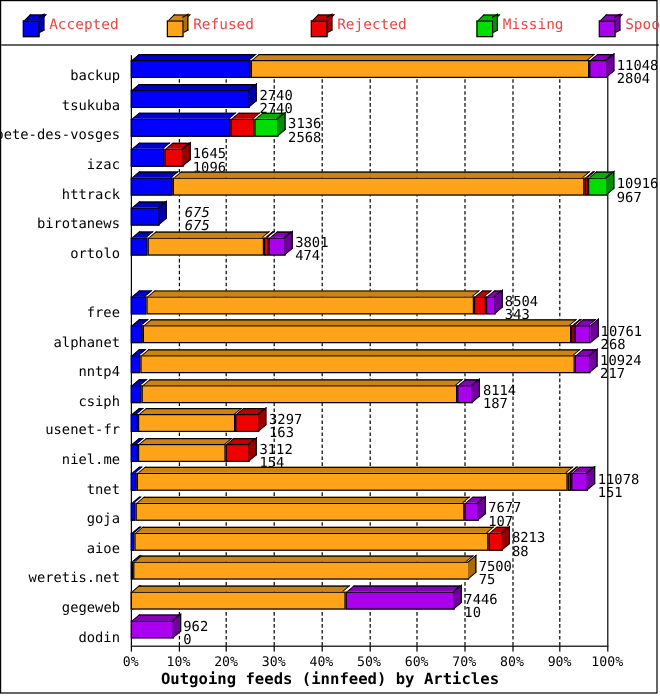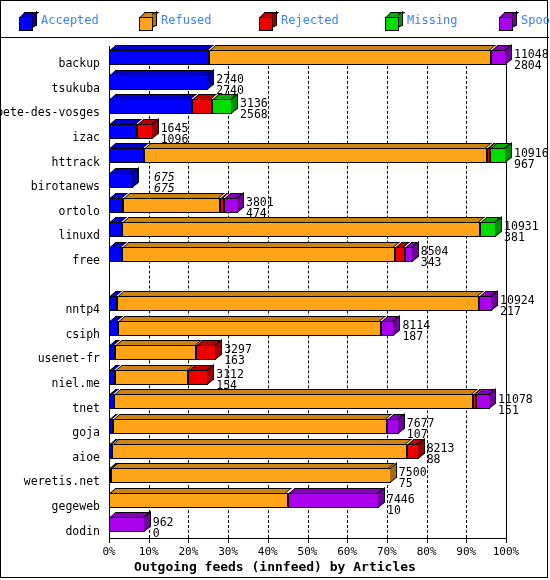--- a/index.html
+++ b/index.html
@@ -39,21 +39,21 @@
     position:absolute;left:13px;top:1px;width:5px;height:14px;
     border:1px solid #000;border-left:none;box-sizing:border-box;
     transform:skewY(-28deg);transform-origin:left top;
   }
   .cube .topq{
     position:absolute;left:1px;top:-1px;width:14px;height:5px;
     border:1px solid #000;border-bottom:none;box-sizing:border-box;
     transform:skewX(-45deg);transform-origin:left bottom;
   }
   .legend-label{
-    font-size:12px;color:#3b82f6;white-space:nowrap;line-height:14px;
+    font-size:12px;color:#ef4444;white-space:nowrap;line-height:14px;
   }
 
   
   #plot{
     position:absolute;left:0;top:37px;width:548px;height:541px;
   }
   #axisArea{
     position:absolute;
     left:108px;top:8px;
     width:397px;height:492px;
@@ -131,21 +131,21 @@
         <span class="legend-label">Refused</span>
       </div>
       <div class="legend-item" style="left: 258px;">
         <div class="cube">
           <div class="topq" style="background: rgb(195, 0, 0);"></div>
           <div class="sideq" style="background: rgb(162, 0, 0);"></div>
           <div class="face" style="background: rgb(238, 0, 0);"></div>
         </div>
         <span class="legend-label">Rejected</span>
       </div>
-      <div class="legend-item" style="left: 384px;">
+      <div class="legend-item" style="left: 396px;">
         <div class="cube">
           <div class="topq" style="background: rgb(0, 181, 0);"></div>
           <div class="sideq" style="background: rgb(0, 150, 0);"></div>
           <div class="face" style="background: rgb(0, 221, 0);"></div>
         </div>
         <span class="legend-label">Missing</span>
       </div>
       <div class="legend-item" style="left: 498px;">
         <div class="cube">
           <div class="topq" style="background: rgb(139, 0, 195);"></div>
@@ -297,57 +297,60 @@
         </div>
         <div class="seg" style="left: 223.13px; width: 13.895px; background: rgb(170, 0, 238);">
           <div class="toplid" style="background: rgb(136, 0, 190);"></div>
         </div>
         <div class="endcap" style="left: 236.025px; top: 4px; background: rgb(111, 0, 155);"></div>
         <div class="valuelabels" style="left: 245.025px; top: 3.3px;">
           <div>3801</div>
           <div>474</div>
         </div>
       </div>
-      <div class="row" style="top: 180.2px; height: 24.6px;">
-        <div class="ylabel" style="top: 11.3px;">linuxd</div>
-        <div class="seg" style="left: 108px; width: 13.498px; background: rgb(0, 0, 255);">
-          <div class="toplid" style="background: rgb(0, 0, 204);"></div>
-        </div>
-        <div class="seg" style="left: 121.498px; width: 357.697px; background: rgb(255, 164, 25);">
-          <div class="toplid" style="background: rgb(204, 131, 20);"></div>
-        </div>
-        <div class="seg" style="left: 479.195px; width: 15.88px; background: rgb(0, 221, 0);">
-          <div class="toplid" style="background: rgb(0, 177, 0);"></div>
-        </div>
-        <div class="endcap" style="left: 494.075px; top: 4px; background: rgb(0, 144, 0);"></div>
-        <div class="valuelabels" style="left: 503.075px; top: 3.3px;">
-          <div>10931</div>
-          <div>381</div>
-        </div>
-      </div>
       <div class="row" style="top: 204.8px; height: 19px;">
         <div class="ylabel" style="top: 11.3px;">free</div>
         <div class="seg" style="left: 108px; width: 12.704px; background: rgb(0, 0, 255);">
           <div class="toplid" style="background: rgb(0, 0, 204);"></div>
         </div>
         <div class="seg" style="left: 120.704px; width: 273.136px; background: rgb(255, 164, 25);">
           <div class="toplid" style="background: rgb(204, 131, 20);"></div>
         </div>
         <div class="seg" style="left: 393.84px; width: 9.925px; background: rgb(238, 0, 0);">
           <div class="toplid" style="background: rgb(190, 0, 0);"></div>
         </div>
         <div class="seg" style="left: 403.765px; width: 7.94px; background: rgb(170, 0, 238);">
           <div class="toplid" style="background: rgb(136, 0, 190);"></div>
         </div>
         <div class="endcap" style="left: 410.705px; top: 4px; background: rgb(111, 0, 155);"></div>
         <div class="valuelabels" style="left: 419.705px; top: 3.3px;">
           <div>8504</div>
           <div>343</div>
         </div>
       </div>
+      <div class="row" style="top: 229.4px; height: 24.6px;">
+        <div class="ylabel" style="top: 11.3px;">alphanet</div>
+        <div class="seg" style="left: 108px; width: 9.528px; background: rgb(0, 0, 255);">
+          <div class="toplid" style="background: rgb(0, 0, 204);"></div>
+        </div>
+        <div class="seg" style="left: 117.528px; width: 357.3px; background: rgb(255, 164, 25);">
+          <div class="toplid" style="background: rgb(204, 131, 20);"></div>
+        </div>
+        <div class="seg" style="left: 474.828px; width: 3.573px; background: rgb(238, 0, 0);">
+          <div class="toplid" style="background: rgb(190, 0, 0);"></div>
+        </div>
+        <div class="seg" style="left: 478.401px; width: 13.101px; background: rgb(170, 0, 238);">
+          <div class="toplid" style="background: rgb(136, 0, 190);"></div>
+        </div>
+        <div class="endcap" style="left: 490.502px; top: 4px; background: rgb(111, 0, 155);"></div>
+        <div class="valuelabels" style="left: 499.502px; top: 3.3px;">
+          <div>10761</div>
+          <div>268</div>
+        </div>
+      </div>
       <div class="row" style="top: 254px; height: 24.6px;">
         <div class="ylabel" style="top: 11.3px;">nntp4</div>
         <div class="seg" style="left: 108px; width: 7.543px; background: rgb(0, 0, 255);">
           <div class="toplid" style="background: rgb(0, 0, 204);"></div>
         </div>
         <div class="seg" style="left: 115.543px; width: 362.461px; background: rgb(255, 164, 25);">
           <div class="toplid" style="background: rgb(204, 131, 20);"></div>
         </div>
         <div class="seg" style="left: 478.004px; width: 13.101px; background: rgb(170, 0, 238);">
           <div class="toplid" style="background: rgb(136, 0, 190);"></div>

